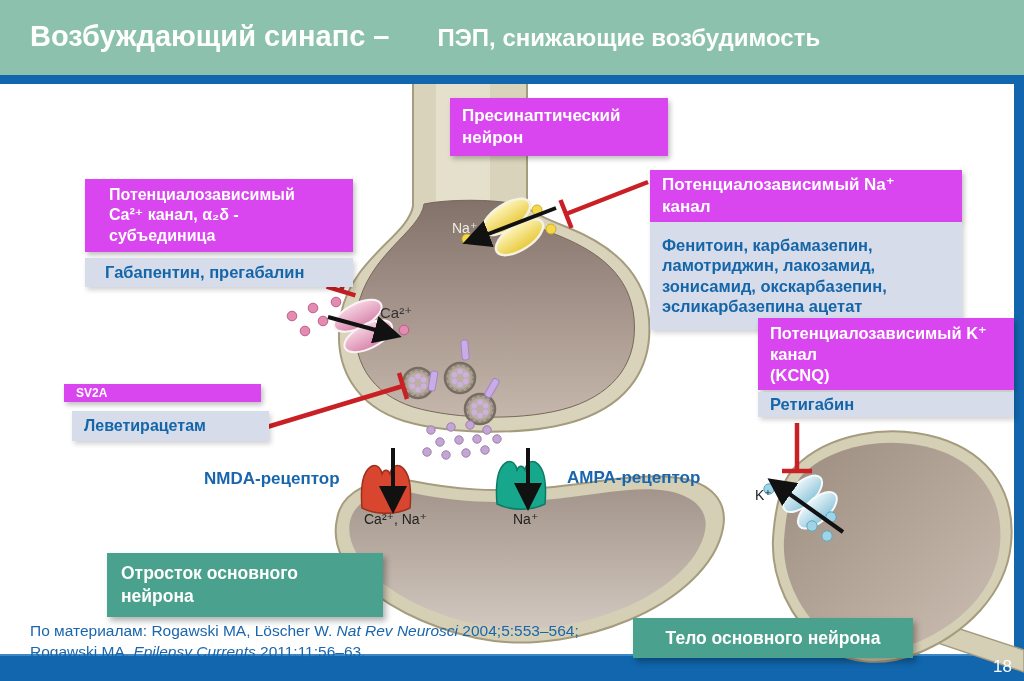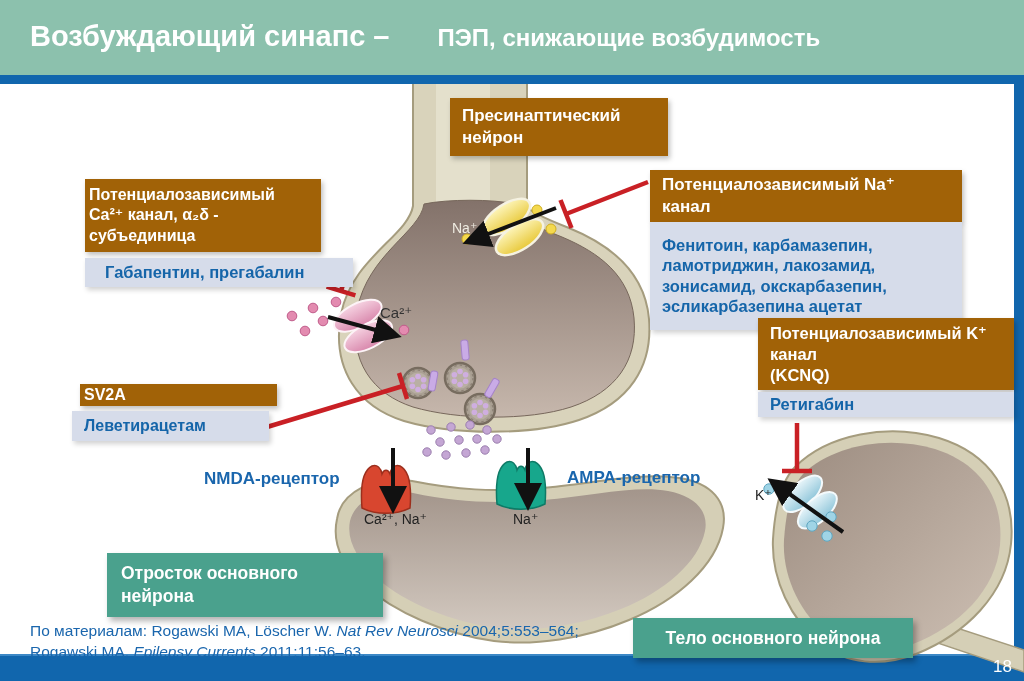--- a/index.html
+++ b/index.html
@@ -11,35 +11,35 @@
   .hdr-title .t1{font-size:29px;font-weight:bold;}
   .hdr-title .t2{font-size:24px;font-weight:bold;margin-left:40px;}
   .hdr-line{position:absolute;left:0;top:75px;width:1024px;height:9px;background:#1166ad;z-index:3;}
   .stripe-right{position:absolute;left:1014px;top:84px;width:10px;height:572px;background:#1166ad;z-index:1;}
   .footer{position:absolute;left:0;top:654px;width:1024px;height:27px;background:#1166ad;
           border-top:2px solid #3c88c6;box-sizing:border-box;z-index:1;}
   .pagenum{position:absolute;left:984px;top:657px;width:28px;color:#fff;font-size:17px;z-index:5;text-align:right;}
   
   svg.diagram{position:absolute;left:0;top:0;z-index:2;pointer-events:none;}
   
-  .bluebox{position:absolute;background:#a16207;color:#fff;font-weight:bold;z-index:4;
+  .bluebox{position:absolute;background:#d946ef;color:#fff;font-weight:bold;z-index:4;
            box-shadow:2px 3px 5px rgba(0,0,0,0.25);box-sizing:border-box;}
   .drugbox{position:absolute;background:#d6dcea;color:#1565a9;font-weight:bold;z-index:4;
            box-shadow:2px 3px 5px rgba(0,0,0,0.18);box-sizing:border-box;}
   .tealbox{position:absolute;background:#4aa18d;color:#fff;font-weight:bold;z-index:4;
            box-shadow:3px 4px 6px rgba(0,0,0,0.3);box-sizing:border-box;}
   .rcpt-label{position:absolute;color:#1a66ad;font-weight:bold;font-size:17px;z-index:4;white-space:nowrap;margin-top:12px;}
   #box-presyn{left:450px;top:98px;width:218px;padding:7px 12px;font-size:17px;line-height:1.3;}
-  #box-ca-h{left:85px;top:179px;width:236px;padding:6px 4px;font-size:16px;line-height:1.28;}
+  #box-ca-h{left:85px;top:179px;width:268px;padding:6px 24px;font-size:16px;line-height:1.28;}
   #box-ca-d{left:85px;top:258px;width:268px;padding:5px 20px;font-size:16.5px;}
   #box-na-h{left:650px;top:170px;width:312px;padding:4px 12px;font-size:17px;line-height:1.28;}
   #box-na-d{left:650px;top:222px;width:312px;padding:13px 12px;font-size:16.5px;line-height:1.24;}
   #box-k-h{left:758px;top:318px;width:256px;padding:5px 12px;font-size:16.5px;line-height:1.26;}
   #box-k-d{left:758px;top:392px;width:256px;padding:3px 12px;font-size:16.5px;}
-  #box-sv2a-h{left:80px;top:384px;width:197px;padding:2px 4px;font-size:16px;}
+  #box-sv2a-h{left:64px;top:384px;width:197px;padding:2px 12px;font-size:12px;}
   #box-sv2a-d{left:72px;top:411px;width:197px;padding:6px 12px;font-size:16px;}
   #lbl-nmda{left:204px;top:457px;}
   #lbl-ampa{left:567px;top:456px;}
   #box-process{left:107px;top:553px;width:276px;height:64px;padding:9px 14px;font-size:17.5px;line-height:1.3;}
   #box-body{left:633px;top:618px;width:280px;height:40px;font-size:17.5px;display:flex;
             align-items:center;justify-content:center;}
   #refs{position:absolute;left:30px;top:620px;font-size:15.5px;line-height:1.36;color:#1a66ad;z-index:4;}
   #refs .it{font-style:italic;}
 </style>
 </head>

